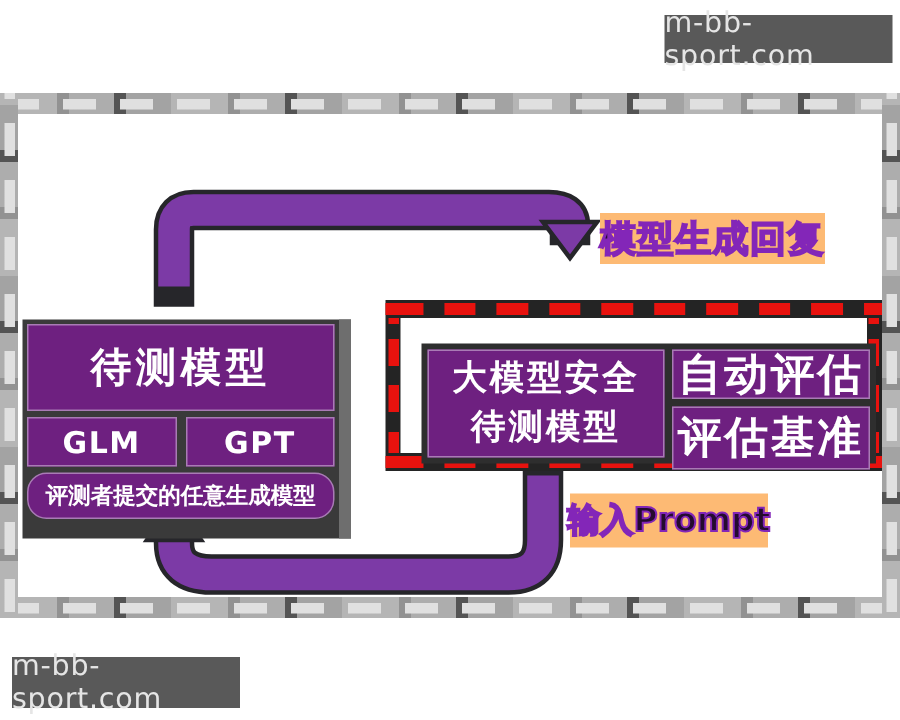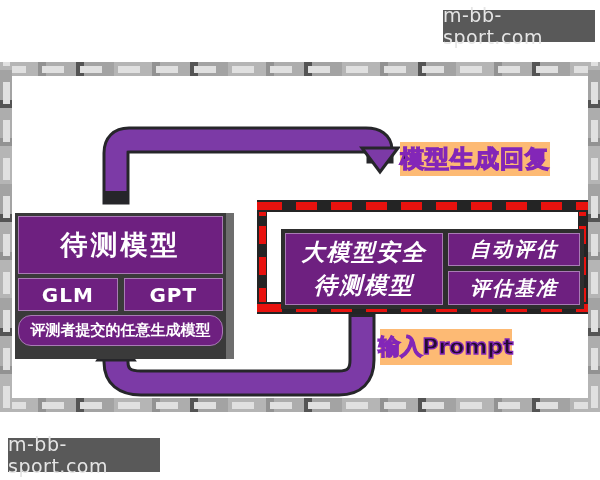--- a/index.html
+++ b/index.html
@@ -67,29 +67,29 @@
     background-image:repeating-linear-gradient(90deg,#e8120e 0 21px, rgba(0,0,0,0) 21px 35px);
     background-size:100% 8px;background-position:4px 2px;background-repeat:repeat-x;
   }
   .rstrip.v{
     top:12px;width:11px;height:90px;
     background-image:repeating-linear-gradient(0deg,#e8120e 0 18px, rgba(0,0,0,0) 18px 31px);
     background-size:7px 100%;background-position:2px 4px;background-repeat:repeat-y;
   }
   .rstrip.top{top:0;} .rstrip.bottom{top:102px;}
   .rstrip.left{left:0;} .rstrip.right{left:320px;}
-  .red-inner{position:absolute;left:10px;top:12px;width:311px;height:90px;background:#ffffff;font-style:italic;}
+  .red-inner{position:absolute;left:10px;top:12px;width:311px;height:90px;background:#ffffff;}
   .red-subpanel{
     position:absolute;left:14px;top:17px;width:303px;height:80px;
     background:#2e2e2e;box-sizing:border-box;padding:4px;
     display:flex;gap:5px;
   }
   .bench-cell{width:158px;font-size:23px;line-height:1.45;text-align:center;flex-direction:column;letter-spacing:2px;}
   .eval-col{flex:1;display:flex;flex-direction:column;gap:5px;}
-  .eval-col .pcell{font-size:20px;letter-spacing:2px;}
+  .eval-col .pcell{font-size:29px;letter-spacing:2px;}
   .eval-col .auto{height:33px;}
   .eval-col .manual{flex:1;}
 
   
   .arrows{position:absolute;left:0;top:0;width:600px;height:480px;pointer-events:none;}
 
   
   .flow-label{
     position:absolute;background:#fdba74;
     display:flex;align-items:center;justify-content:center;

